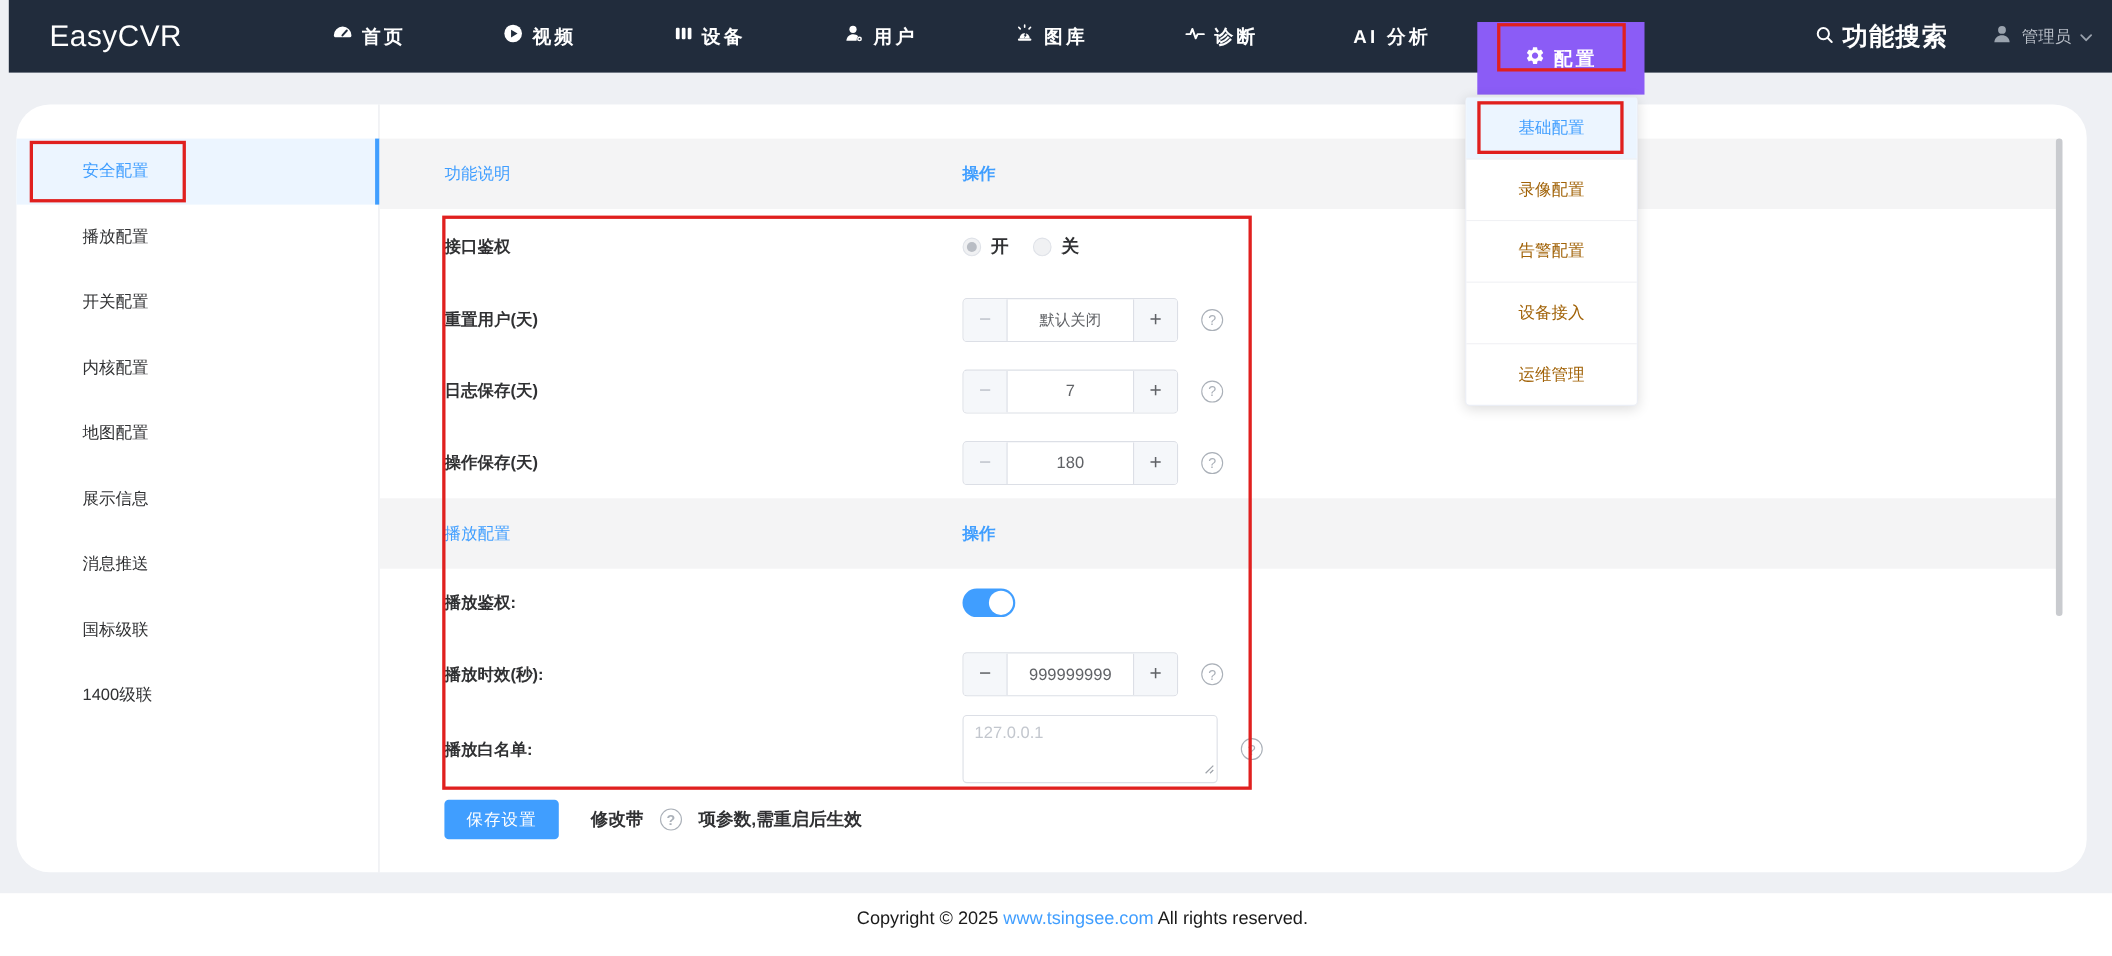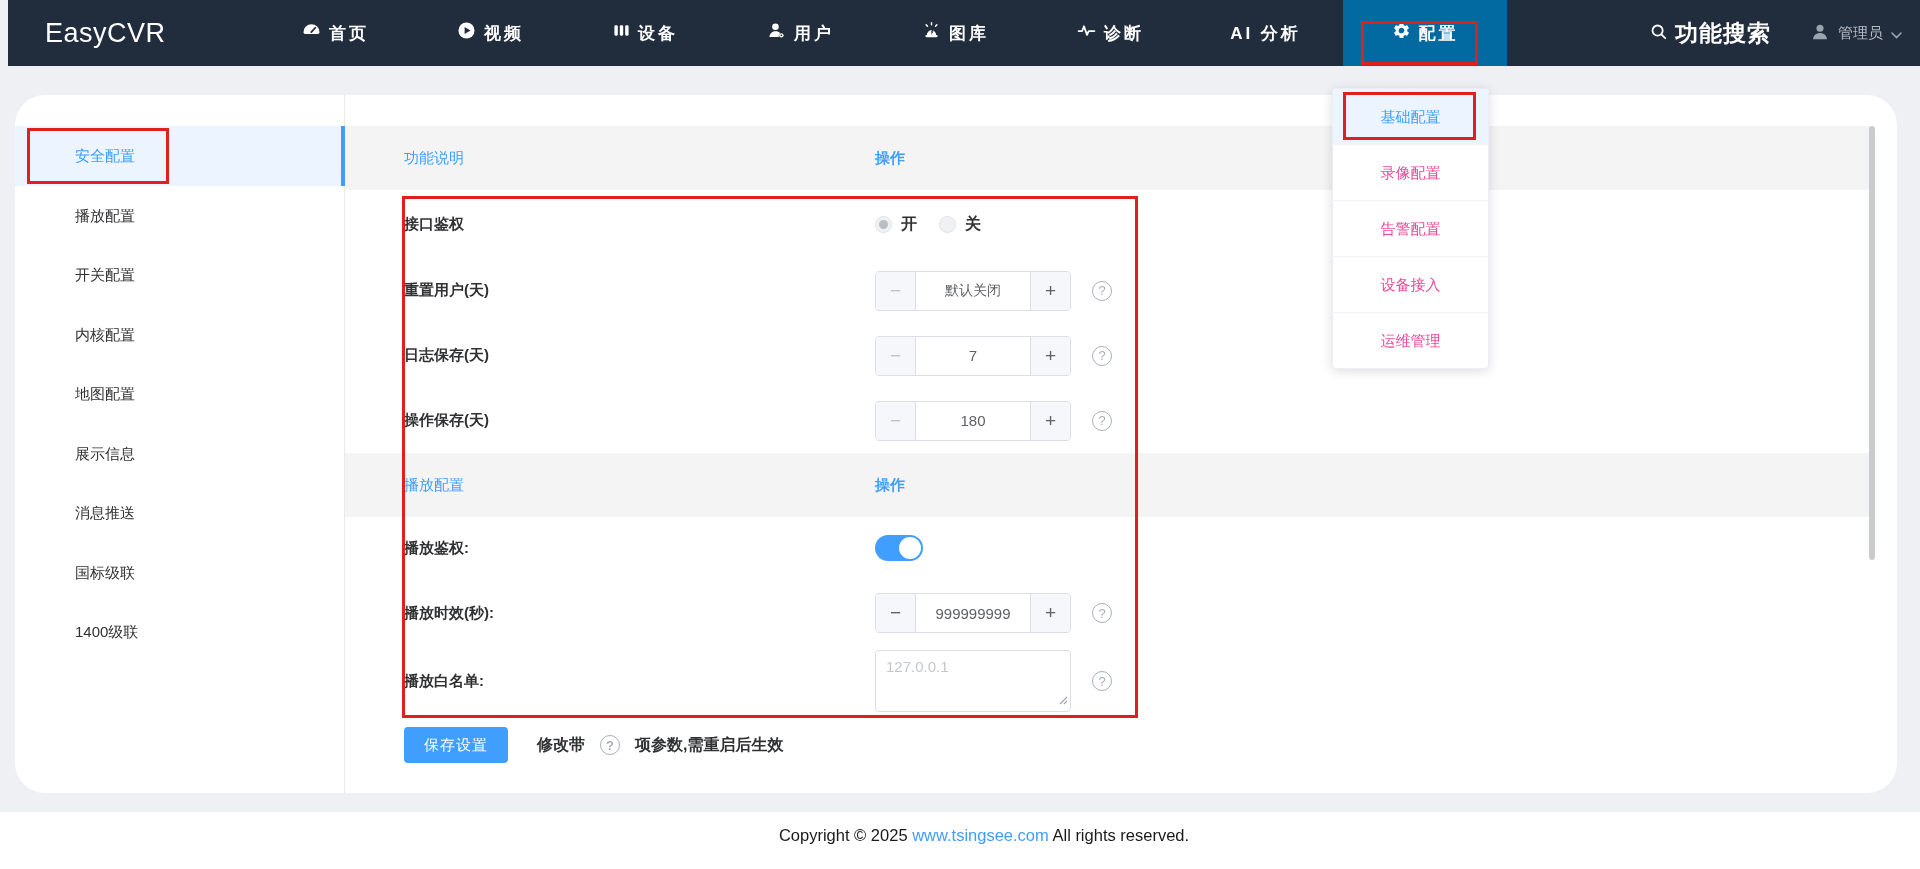--- a/index.html
+++ b/index.html
@@ -9,28 +9,28 @@
     font-family:"Liberation Sans","DejaVu Sans",sans-serif;
     -webkit-font-smoothing:antialiased;
   }
   .stage{position:absolute;inset:0;}
 
   
   .navbar{position:absolute;left:8px;top:0;width:1920px;height:66px;background:#212c3c;z-index:10;}
   .brand{position:absolute;left:37px;top:0;height:66px;line-height:66px;color:#ffffff;font-size:27px;font-weight:500;letter-spacing:.5px;}
   .nav-menu{position:absolute;left:250px;top:0;height:66px;display:flex;}
   .nav-item{width:155px;height:66px;display:flex;align-items:center;justify-content:center;gap:8px;color:#ffffff;font-size:17px;font-weight:700;letter-spacing:3px;cursor:pointer;}
-  .nav-item.active{width:164px;background:#0369a1;}
+  .nav-item.active{width:152px;background:#8b5cf6;margin-top:20px;}
   .nav-item svg{flex:0 0 auto;}
   .nav-right-search{position:absolute;left:1642px;top:0;height:66px;display:flex;align-items:center;gap:7px;color:#fff;font-size:23px;font-weight:700;letter-spacing:1px;cursor:pointer;}
   .nav-right-user{position:absolute;left:1802px;top:0;height:66px;display:flex;align-items:center;gap:8px;color:#b7bdc6;font-size:15px;cursor:pointer;}
 
   
   .dropdown{position:absolute;left:1332px;top:88px;width:157px;background:#ffffff;border:1px solid #ebeef5;border-radius:4px;box-shadow:0 2px 12px rgba(0,0,0,.14);z-index:20;box-sizing:border-box;}
-  .dropdown-item{height:55px;line-height:55px;text-align:center;font-size:15px;color:#ec4899;border-bottom:1px solid #f0f1f4;cursor:pointer;}
+  .dropdown-item{height:55px;line-height:55px;text-align:center;font-size:15px;color:#a16207;border-bottom:1px solid #f0f1f4;cursor:pointer;}
   .dropdown-item:last-child{border-bottom:none;}
   .dropdown-item.active{background:#ecf5ff;color:#409eff;}
 
   
   .card{position:absolute;left:15px;top:95px;width:1882px;height:698px;background:#ffffff;z-index:1;border-radius:30px;}
 
   
   .sidebar{position:absolute;left:0;top:0;width:330px;height:698px;border-right:1px solid #e8eaee;box-sizing:border-box;padding-top:31px;}
   .side-item{height:59.5px;line-height:59.5px;padding-left:60px;font-size:15px;color:#303133;cursor:pointer;position:relative;}
   .side-item.active{background:#ecf5ff;color:#409eff;}
@@ -61,21 +61,21 @@
   .st-val.small{font-size:14px;}
 
   
   .help{width:20px;height:20px;border-radius:50%;border:1px solid #aab0b8;color:#aab0b8;font-size:13px;display:inline-flex;align-items:center;justify-content:center;margin-left:21px;box-sizing:border-box;cursor:pointer;flex:0 0 auto;}
 
   
   .switch{width:48px;height:26px;border-radius:13px;background:#409eff;position:relative;cursor:pointer;}
   .switch .knob{position:absolute;right:2px;top:2px;width:22px;height:22px;border-radius:50%;background:#fff;}
 
   
-  .ta-wrap{position:relative;width:196px;height:62px;border:1px solid #dcdfe6;border-radius:4px;box-sizing:border-box;background:#fff;}
+  .ta-wrap{position:relative;width:232px;height:62px;border:1px solid #dcdfe6;border-radius:4px;box-sizing:border-box;background:#fff;}
   .ta-ph{position:absolute;left:10px;top:7px;font-size:15px;color:#c3c7ce;}
   .ta-grip{position:absolute;right:2px;bottom:2px;}
 
   
   .save-row{display:flex;align-items:center;margin-top:12px;padding-left:59px;}
   .save-btn{height:36px;padding:0 20px;background:#409eff;color:#fff;border:none;border-radius:4px;font-size:15px;letter-spacing:1px;cursor:pointer;font-family:inherit;}
   .save-note{display:flex;align-items:center;margin-left:29px;font-size:16px;font-weight:700;color:#303133;gap:15px;}
   .save-note .help{margin-left:0;}
 
   

